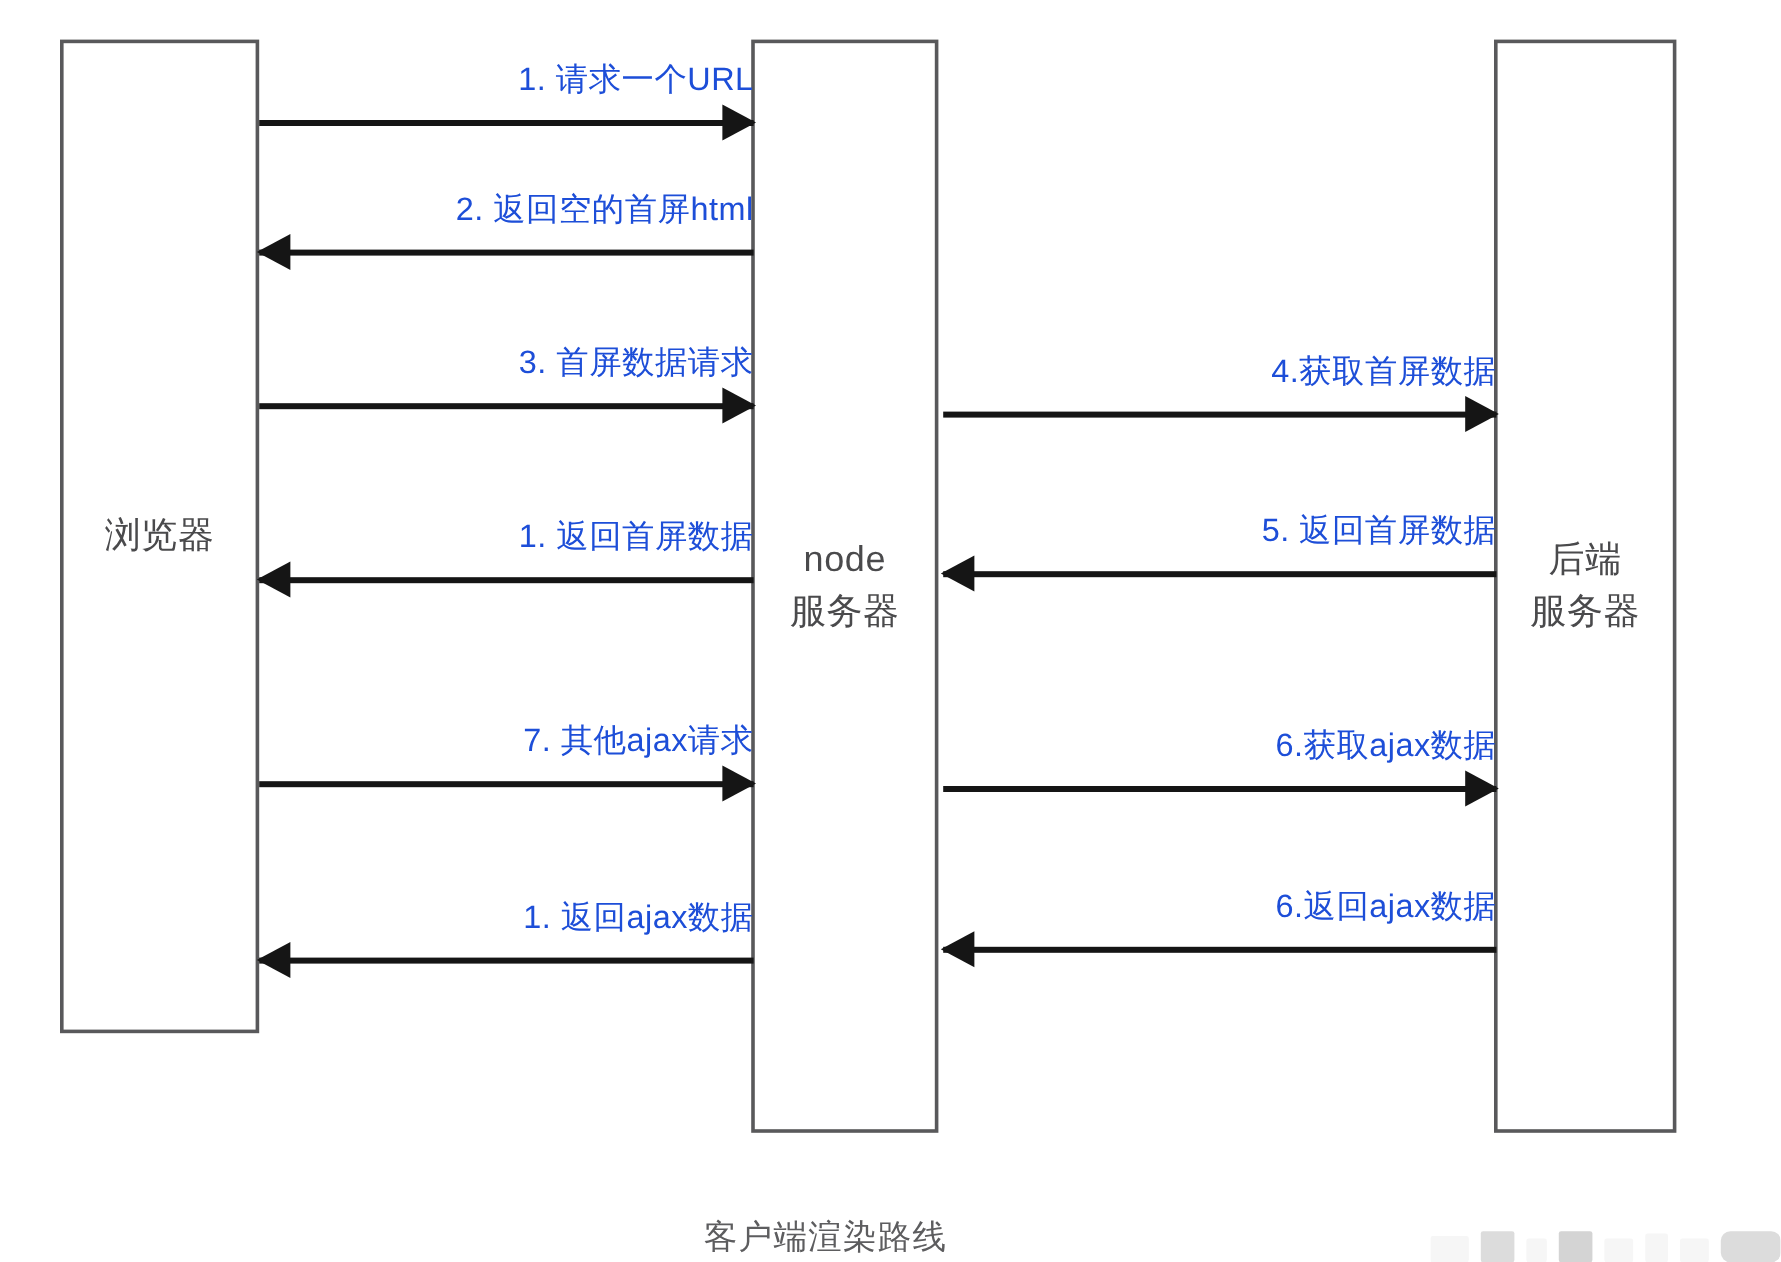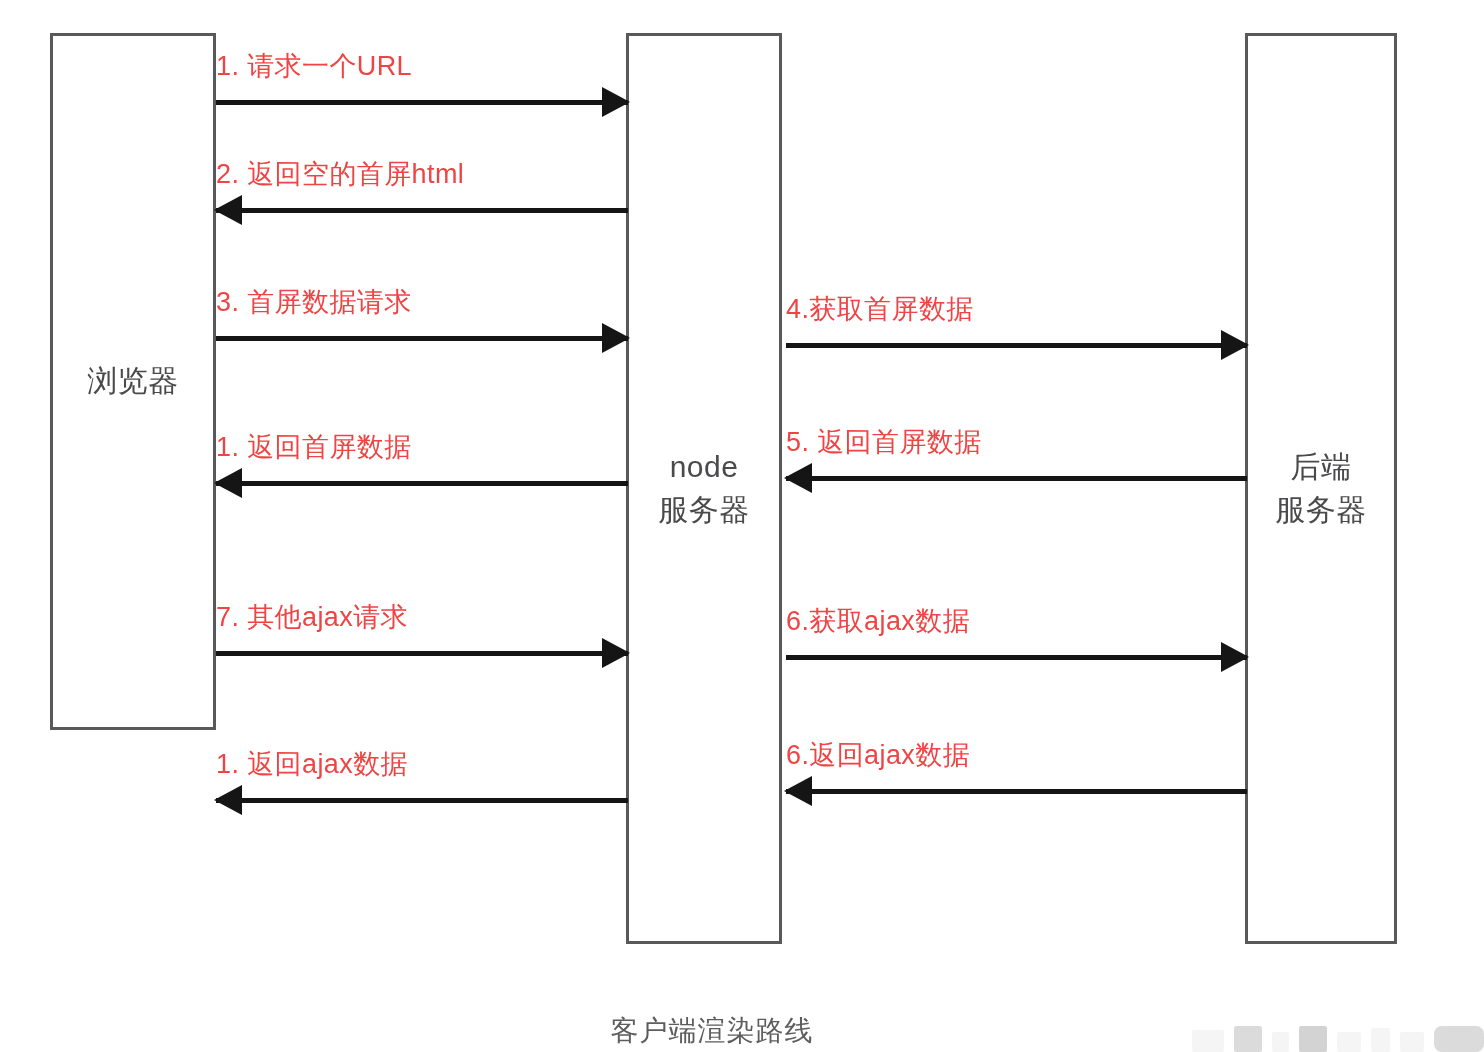--- a/index.html
+++ b/index.html
@@ -63,22 +63,22 @@
   }
   .msg.to-left .head {
     left: -2px;
     border-right: 28px solid #151515;
   }
   .msg .label {
     position: absolute;
     left: 0;
     right: 0;
     bottom: 16px;
-    text-align: left;
-    color: #ef4444;
+    text-align: right;
+    color: #1d4ed8;
     font-size: 27px;
     letter-spacing: 0.4px;
     white-space: nowrap;
   }
   
   .caption {
     position: absolute;
     text-align: center;
     color: #5d5d5f;
     font-size: 28px;
@@ -99,21 +99,21 @@
     border-radius: 2px;
   }
   .watermark .wm-block.light { background: #ededed; }
   .watermark .wm-block.dark  { background: #a9a9a9; }
 </style>
 </head>
 <body>
 
 <div id="canvas">
 
-  <div class="lifeline" style="left:50px; top:33px; width:166px; height:697px;">
+  <div class="lifeline" style="left:50px; top:33px; width:166px; height:828px;">
     <div class="lifeline-label">浏览器</div>
   </div>
 
   <div class="lifeline" style="left:626px; top:33px; width:156px; height:911px;">
     <div class="lifeline-label">node
 服务器</div>
   </div>
 
   <div class="lifeline" style="left:1245px; top:33px; width:152px; height:911px;">
     <div class="lifeline-label">后端
@@ -173,21 +173,21 @@
     <div class="line"></div>
     <div class="head"></div>
   </div>
 
   <div class="msg to-left" style="left:216px; top:798px; width:412px;">
     <div class="label">1. 返回ajax数据</div>
     <div class="line"></div>
     <div class="head"></div>
   </div>
 
-  <div class="caption" style="left:432px; top:1012px; width:560px;">客户端渲染路线</div>
+  <div class="caption" style="left:408px; top:1012px; width:560px;">客户端渲染路线</div>
 
   <div class="watermark" style="left:1192px; top:1022px; width:292px; height:30px;">
     <div class="wm-block light" style="width:40px;height:22px;"></div>
     <div class="wm-block" style="width:34px;height:26px;"></div>
     <div class="wm-block light" style="width:22px;height:20px;"></div>
     <div class="wm-block dark" style="width:34px;height:26px;"></div>
     <div class="wm-block light" style="width:30px;height:20px;"></div>
     <div class="wm-block light" style="width:24px;height:24px;"></div>
     <div class="wm-block light" style="width:30px;height:20px;"></div>
     <div class="wm-block" style="width:62px;height:26px;border-radius:8px;"></div>

